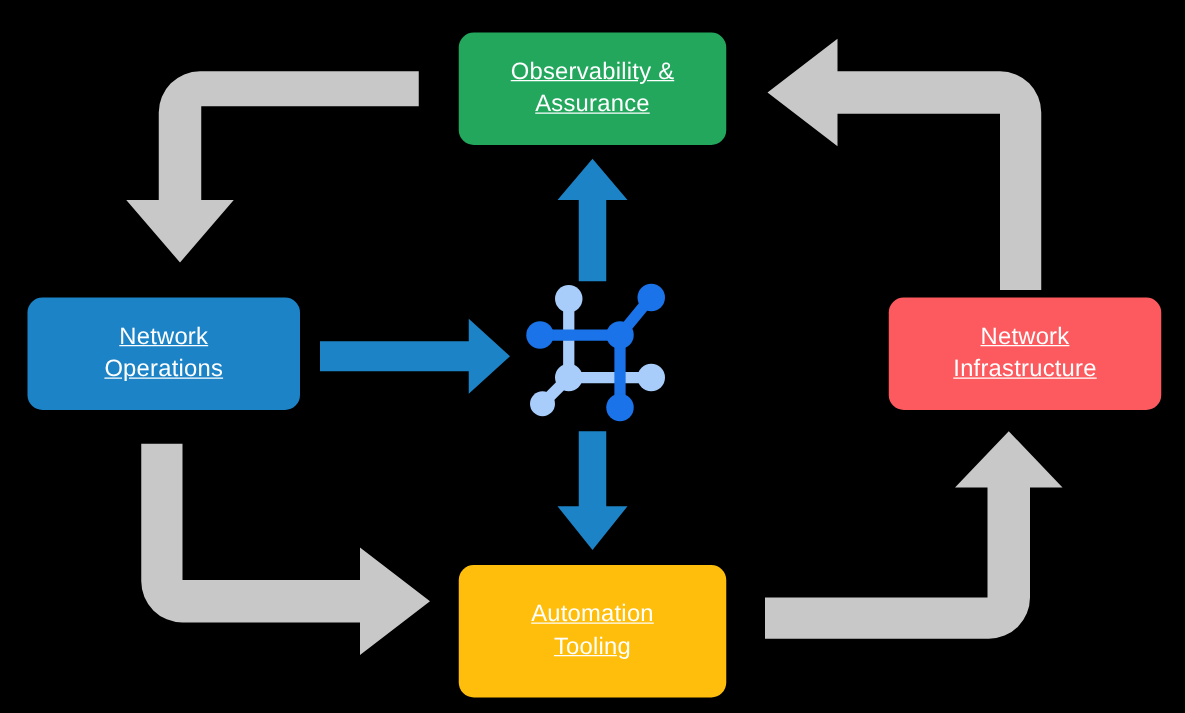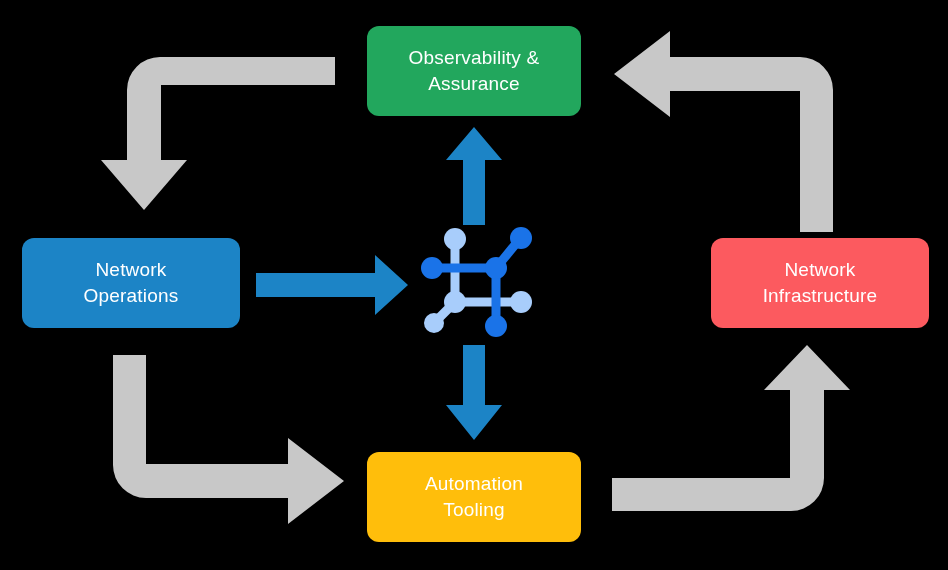--- a/index.html
+++ b/index.html
@@ -22,32 +22,33 @@
     align-items: center;
     justify-content: center;
     text-align: center;
     color: #ffffff;
     font-size: 19px;
     line-height: 1.35;
     font-weight: 400;
     letter-spacing: 0.2px;
     box-sizing: border-box;
     padding: 4px 10px;
+    text-decoration: underline;
   }
   #box-observability {
     left: 367px;  top: 26px;  width: 214px; height: 90px;
   }
   #box-operations {
     left: 22px;   top: 238px; width: 218px; height: 90px;
   }
   #box-infrastructure {
     left: 711px;  top: 238px; width: 218px; height: 90px;
   }
   #box-automation {
-    left: 367px;  top: 452px; width: 214px; height: 90px;
+    left: 367px;  top: 452px; width: 214px; height: 106px;
   }
   .svg-layer {
     position: absolute;
     left: 0; top: 0;
     width: 948px;
     height: 570px;
     pointer-events: none;
   }
   .label-text { white-space: pre-line; }
 </style>

